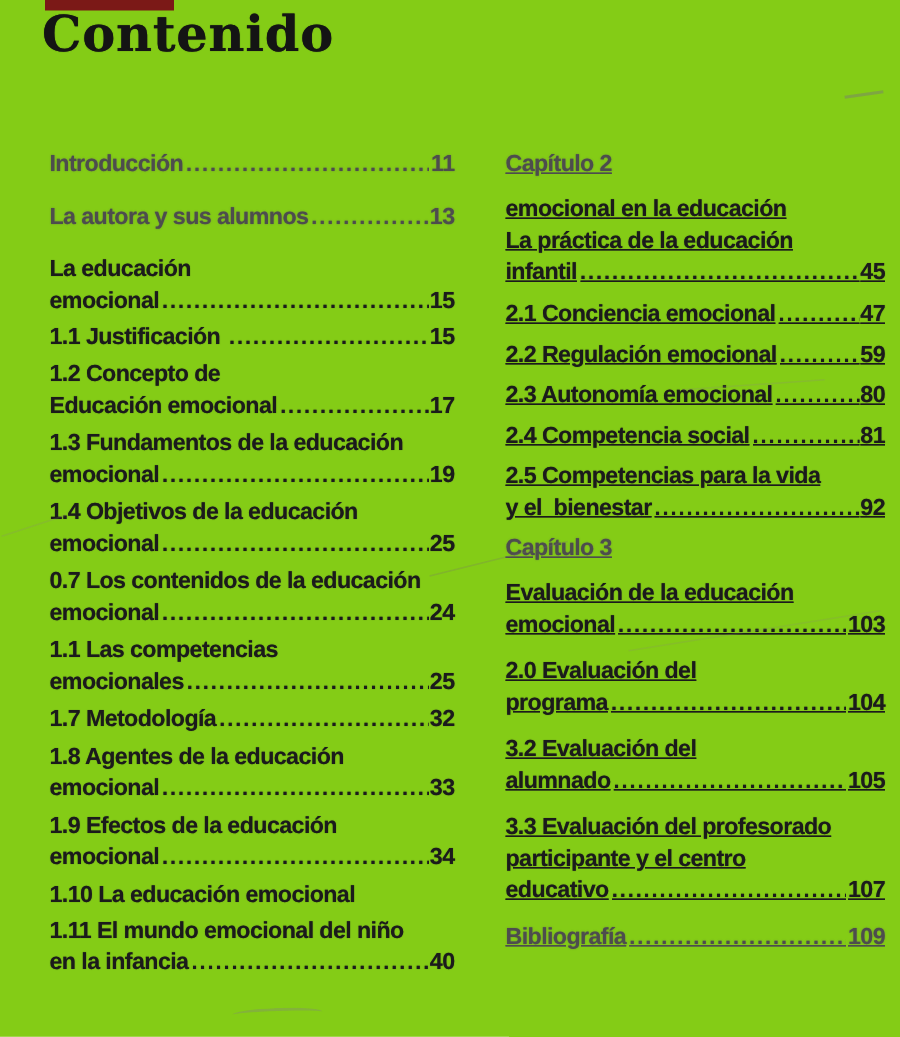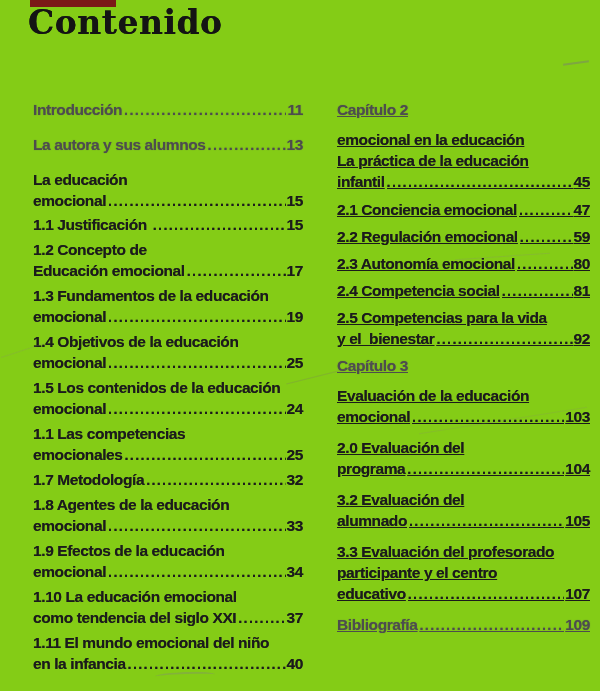--- a/index.html
+++ b/index.html
@@ -143,21 +143,21 @@
           <span class="t">1.4 Objetivos de la educación</span>
         </div>
         <div class="line">
           <span class="t">emocional</span>
           <span class="leader"></span>
           <span class="pg">25</span>
         </div>
       </div>
       <div class="entry section">
         <div class="line">
-          <span class="t">1.5 Los contenidos de la educación</span>
+          <span class="t">0.7 Los contenidos de la educación</span>
         </div>
         <div class="line">
           <span class="t">emocional</span>
           <span class="leader"></span>
           <span class="pg">24</span>
         </div>
       </div>
       <div class="entry section">
         <div class="line">
           <span class="t">1.1 Las competencias</span>
@@ -191,25 +191,20 @@
         </div>
         <div class="line">
           <span class="t">emocional</span>
           <span class="leader"></span>
           <span class="pg">34</span>
         </div>
       </div>
       <div class="entry section">
         <div class="line">
           <span class="t">1.10 La educación emocional</span>
-        </div>
-        <div class="line">
-          <span class="t">como tendencia del siglo XXI</span>
-          <span class="leader"></span>
-          <span class="pg">37</span>
         </div>
       </div>
       <div class="entry section">
         <div class="line">
           <span class="t">1.11 El mundo emocional del niño</span>
         </div>
         <div class="line">
           <span class="t">en la infancia</span>
           <span class="leader"></span>
           <span class="pg">40</span>

